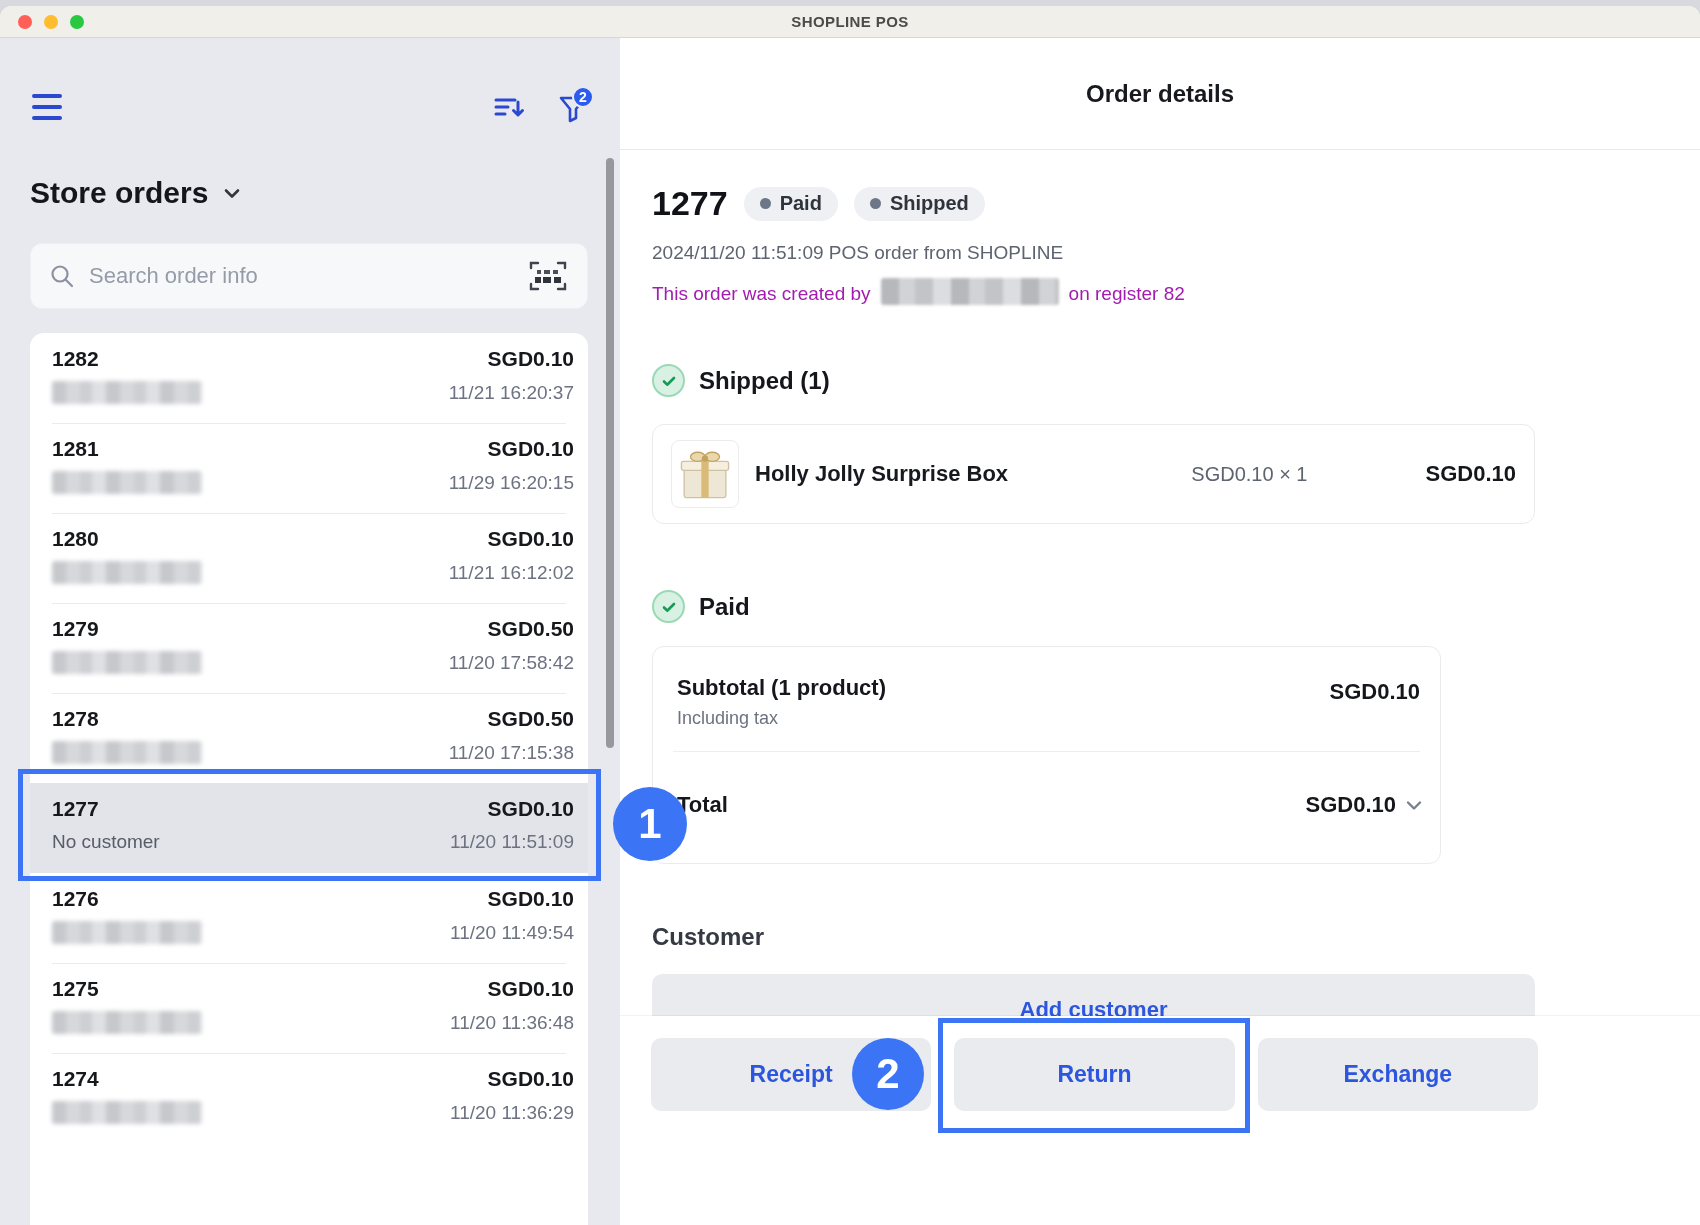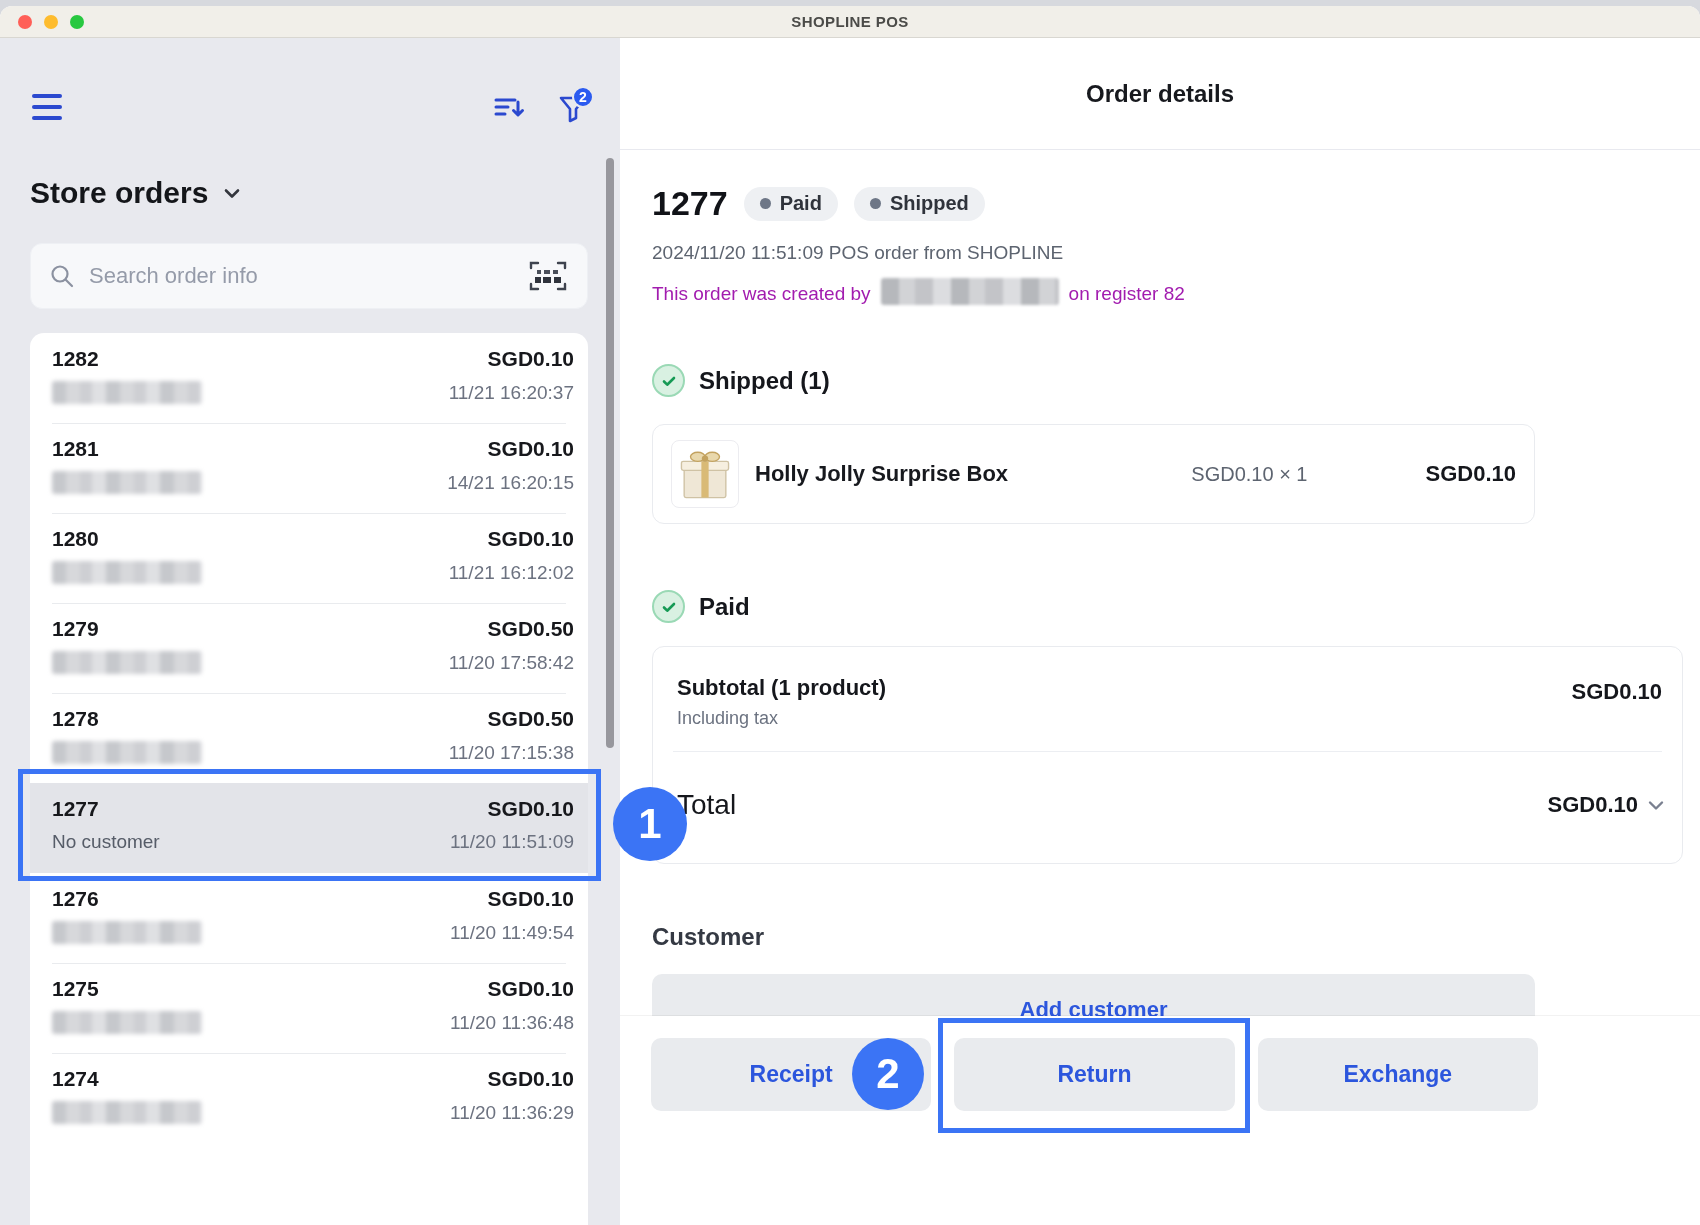--- a/index.html
+++ b/index.html
@@ -110,30 +110,30 @@
     display:flex; align-items:center; padding:16px 18px;
   }
   .thumb {
     width:68px; height:68px; border:1px solid #ececf0; border-radius:8px; background:#fff;
     display:flex; align-items:center; justify-content:center;
   }
   .pname { flex:1; margin-left:16px; font-size:22px; font-weight:600; color:#17191e; }
   .pqty { font-size:20px; color:#5d6470; margin-right:118px; }
   .pprice { font-size:22px; font-weight:700; color:#15171c; }
   .paid-card {
-    position:absolute; left:32px; top:608px; width:1031px; height:218px;
+    position:absolute; left:32px; top:608px; width:789px; height:218px;
     border:1px solid #e9ebef; border-radius:12px; background:#fff;
   }
   .sub-row { position:absolute; left:24px; right:20px; top:28px; display:flex; justify-content:space-between; }
   .sub-label { font-size:22px; font-weight:700; color:#15171c; }
   .sub-note { font-size:18px; color:#6b7280; margin-top:7px; }
   .sub-value { font-size:22px; font-weight:700; color:#15171c; margin-top:4px; }
   .paid-div { position:absolute; left:20px; right:20px; top:104px; height:1px; background:#eceef2; }
   .total-row { position:absolute; left:24px; right:14px; top:140px; height:36px; display:flex; justify-content:space-between; align-items:center; }
-  .total-label { font-size:28px; font-weight:400; color:#15171c; }
+  .total-label { font-size:22px; font-weight:700; color:#15171c; }
   .total-right { display:flex; align-items:center; gap:6px; cursor:pointer; }
   .total-value { font-size:22px; font-weight:700; color:#15171c; }
   .customer-head { position:absolute; left:32px; top:885px; font-size:24px; font-weight:700; color:#343943; }
   .add-customer {
     position:absolute; left:32px; top:936px; width:883px; height:72px;
     background:#e9ebee; border-radius:10px; border:none; cursor:pointer;
     font-size:22px; font-weight:600; color:#2c56dd; font-family:"Liberation Sans", sans-serif;
   }
   .bottom-bar {
     position:absolute; left:0; top:978px; width:100%; height:215px; background:#fff;
@@ -223,21 +223,21 @@
             <span class="time">11/21 16:20:37</span>
           </div>
       </div>
       <div class="order-row">
         <div class="r1">
             <span class="oid">1281</span>
             <span class="amt">SGD0.10</span>
           </div>
         <div class="r2">
             <span class="redacted"></span>
-            <span class="time">14/21 16:20:15</span>
+            <span class="time">11/29 16:20:15</span>
           </div>
       </div>
       <div class="order-row">
         <div class="r1">
             <span class="oid">1280</span>
             <span class="amt">SGD0.10</span>
           </div>
         <div class="r2">
             <span class="redacted"></span>
             <span class="time">11/21 16:12:02</span>

